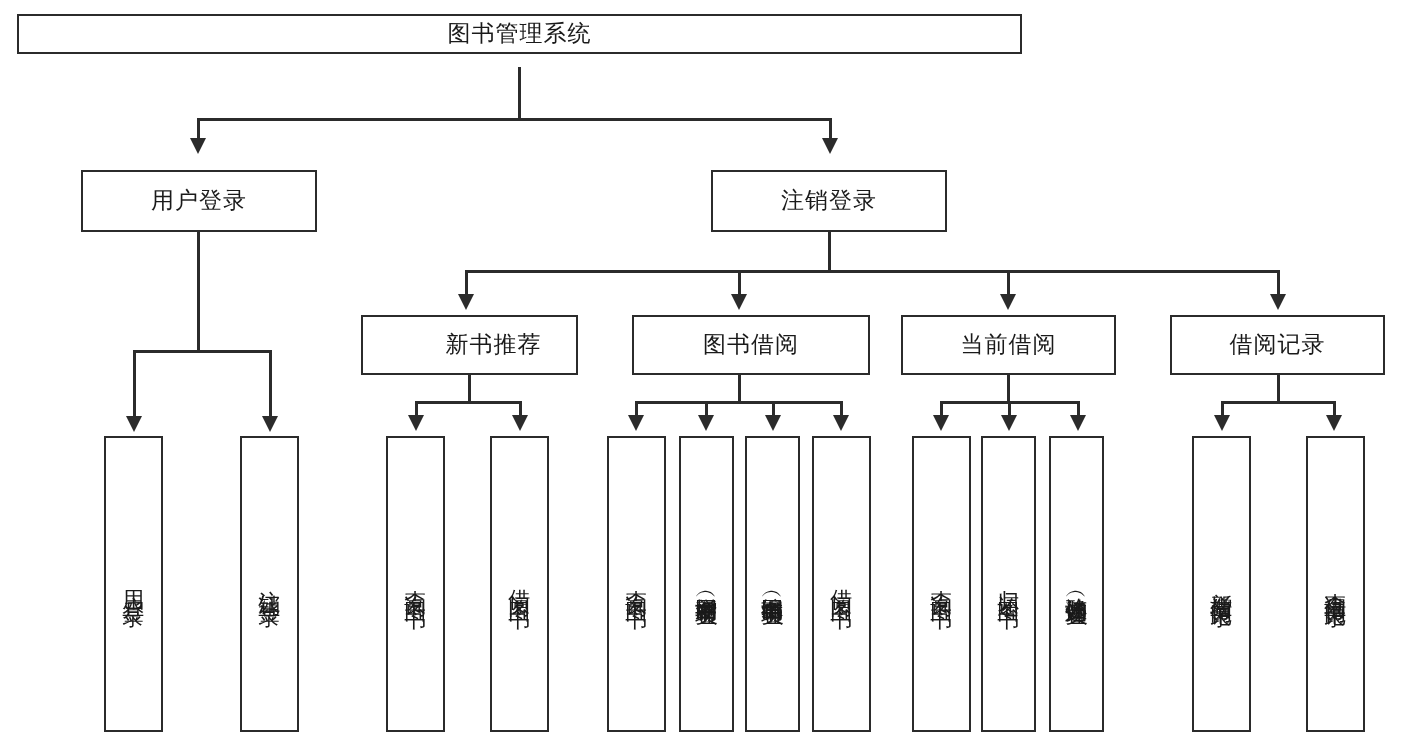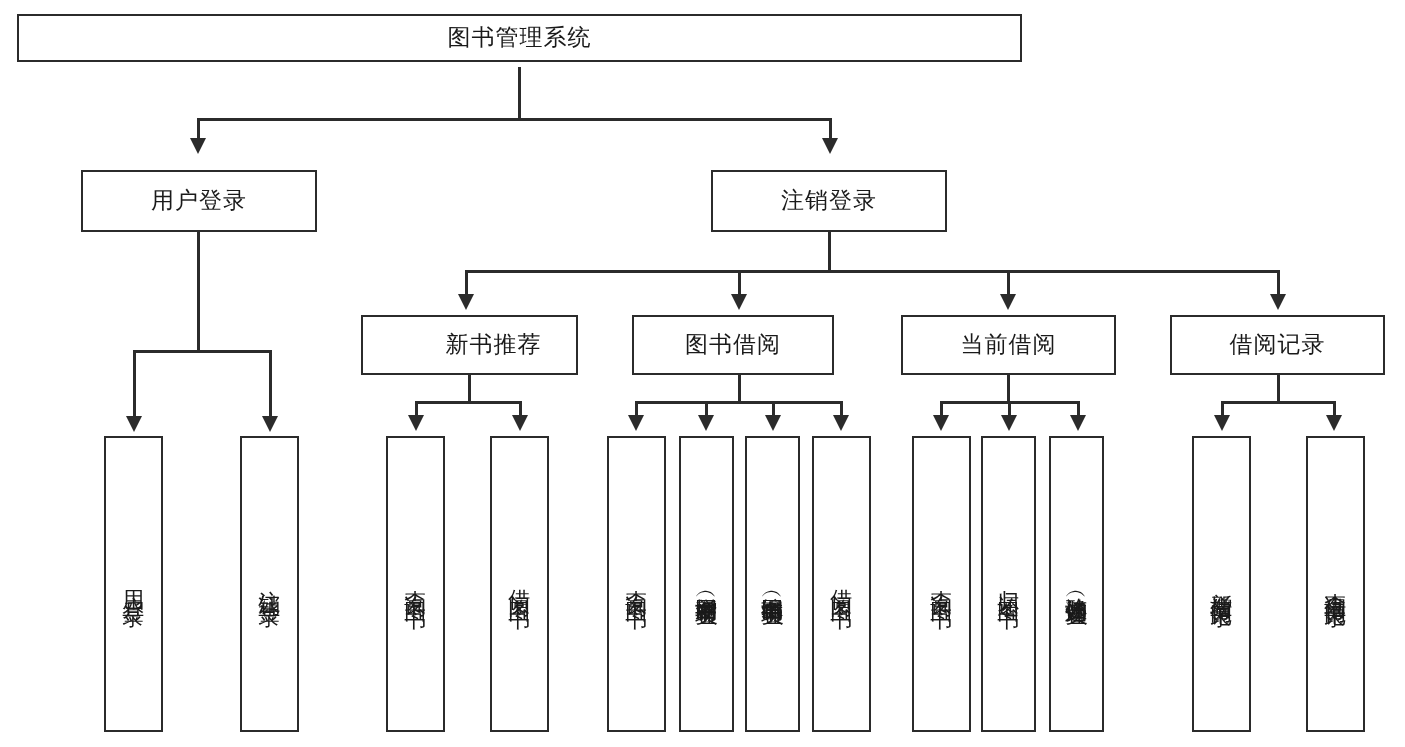--- a/index.html
+++ b/index.html
@@ -77,21 +77,21 @@
     white-space: nowrap;
     z-index: 5;
     letter-spacing: 0.5px;
   }
 </style>
 </head>
 <body>
 
 <div id="canvas">
 
-  <div class="node h" style="left:17px; top:14px; width:1005px; height:48px;">
+  <div class="node h" style="left:17px; top:14px; width:1005px; height:40px;">
     <span>图书管理系统</span>
   </div>
 
   <div class="ln v" style="left:518px; top:67px; width:2.5px; height:53px;"></div>
 
   <div class="ln h" style="left:198px; top:118px; width:634px; height:2.5px;"></div>
 
   <div class="ln v" style="left:197px; top:118px; height:22px;"></div>
   <div class="arrow" style="left:190px; top:138px;"></div>
   <div class="ln v" style="left:829px; top:118px; height:22px;"></div>
@@ -118,21 +118,21 @@
   <div class="ln v" style="left:738px; top:270px; height:26px;"></div>
   <div class="arrow" style="left:731px; top:294px;"></div>
   <div class="ln v" style="left:1007px; top:270px; height:26px;"></div>
   <div class="arrow" style="left:1000px; top:294px;"></div>
   <div class="ln v" style="left:1277px; top:270px; height:26px;"></div>
   <div class="arrow" style="left:1270px; top:294px;"></div>
 
   <div class="node h" style="left:361px; top:315px; width:217px; height:60px;padding-left:48px;">
     <span>新书推荐</span>
   </div>
-  <div class="node h" style="left:632px; top:315px; width:202px; height:60px;">
+  <div class="node h" style="left:632px; top:315px; width:238px; height:60px;">
     <span>图书借阅</span>
   </div>
   <div class="node h" style="left:901px; top:315px; width:215px; height:60px;">
     <span>当前借阅</span>
   </div>
   <div class="node h" style="left:1170px; top:315px; width:215px; height:60px;">
     <span>借阅记录</span>
   </div>
 
   <div class="ln v" style="left:468px; top:375px; height:28px;"></div>

